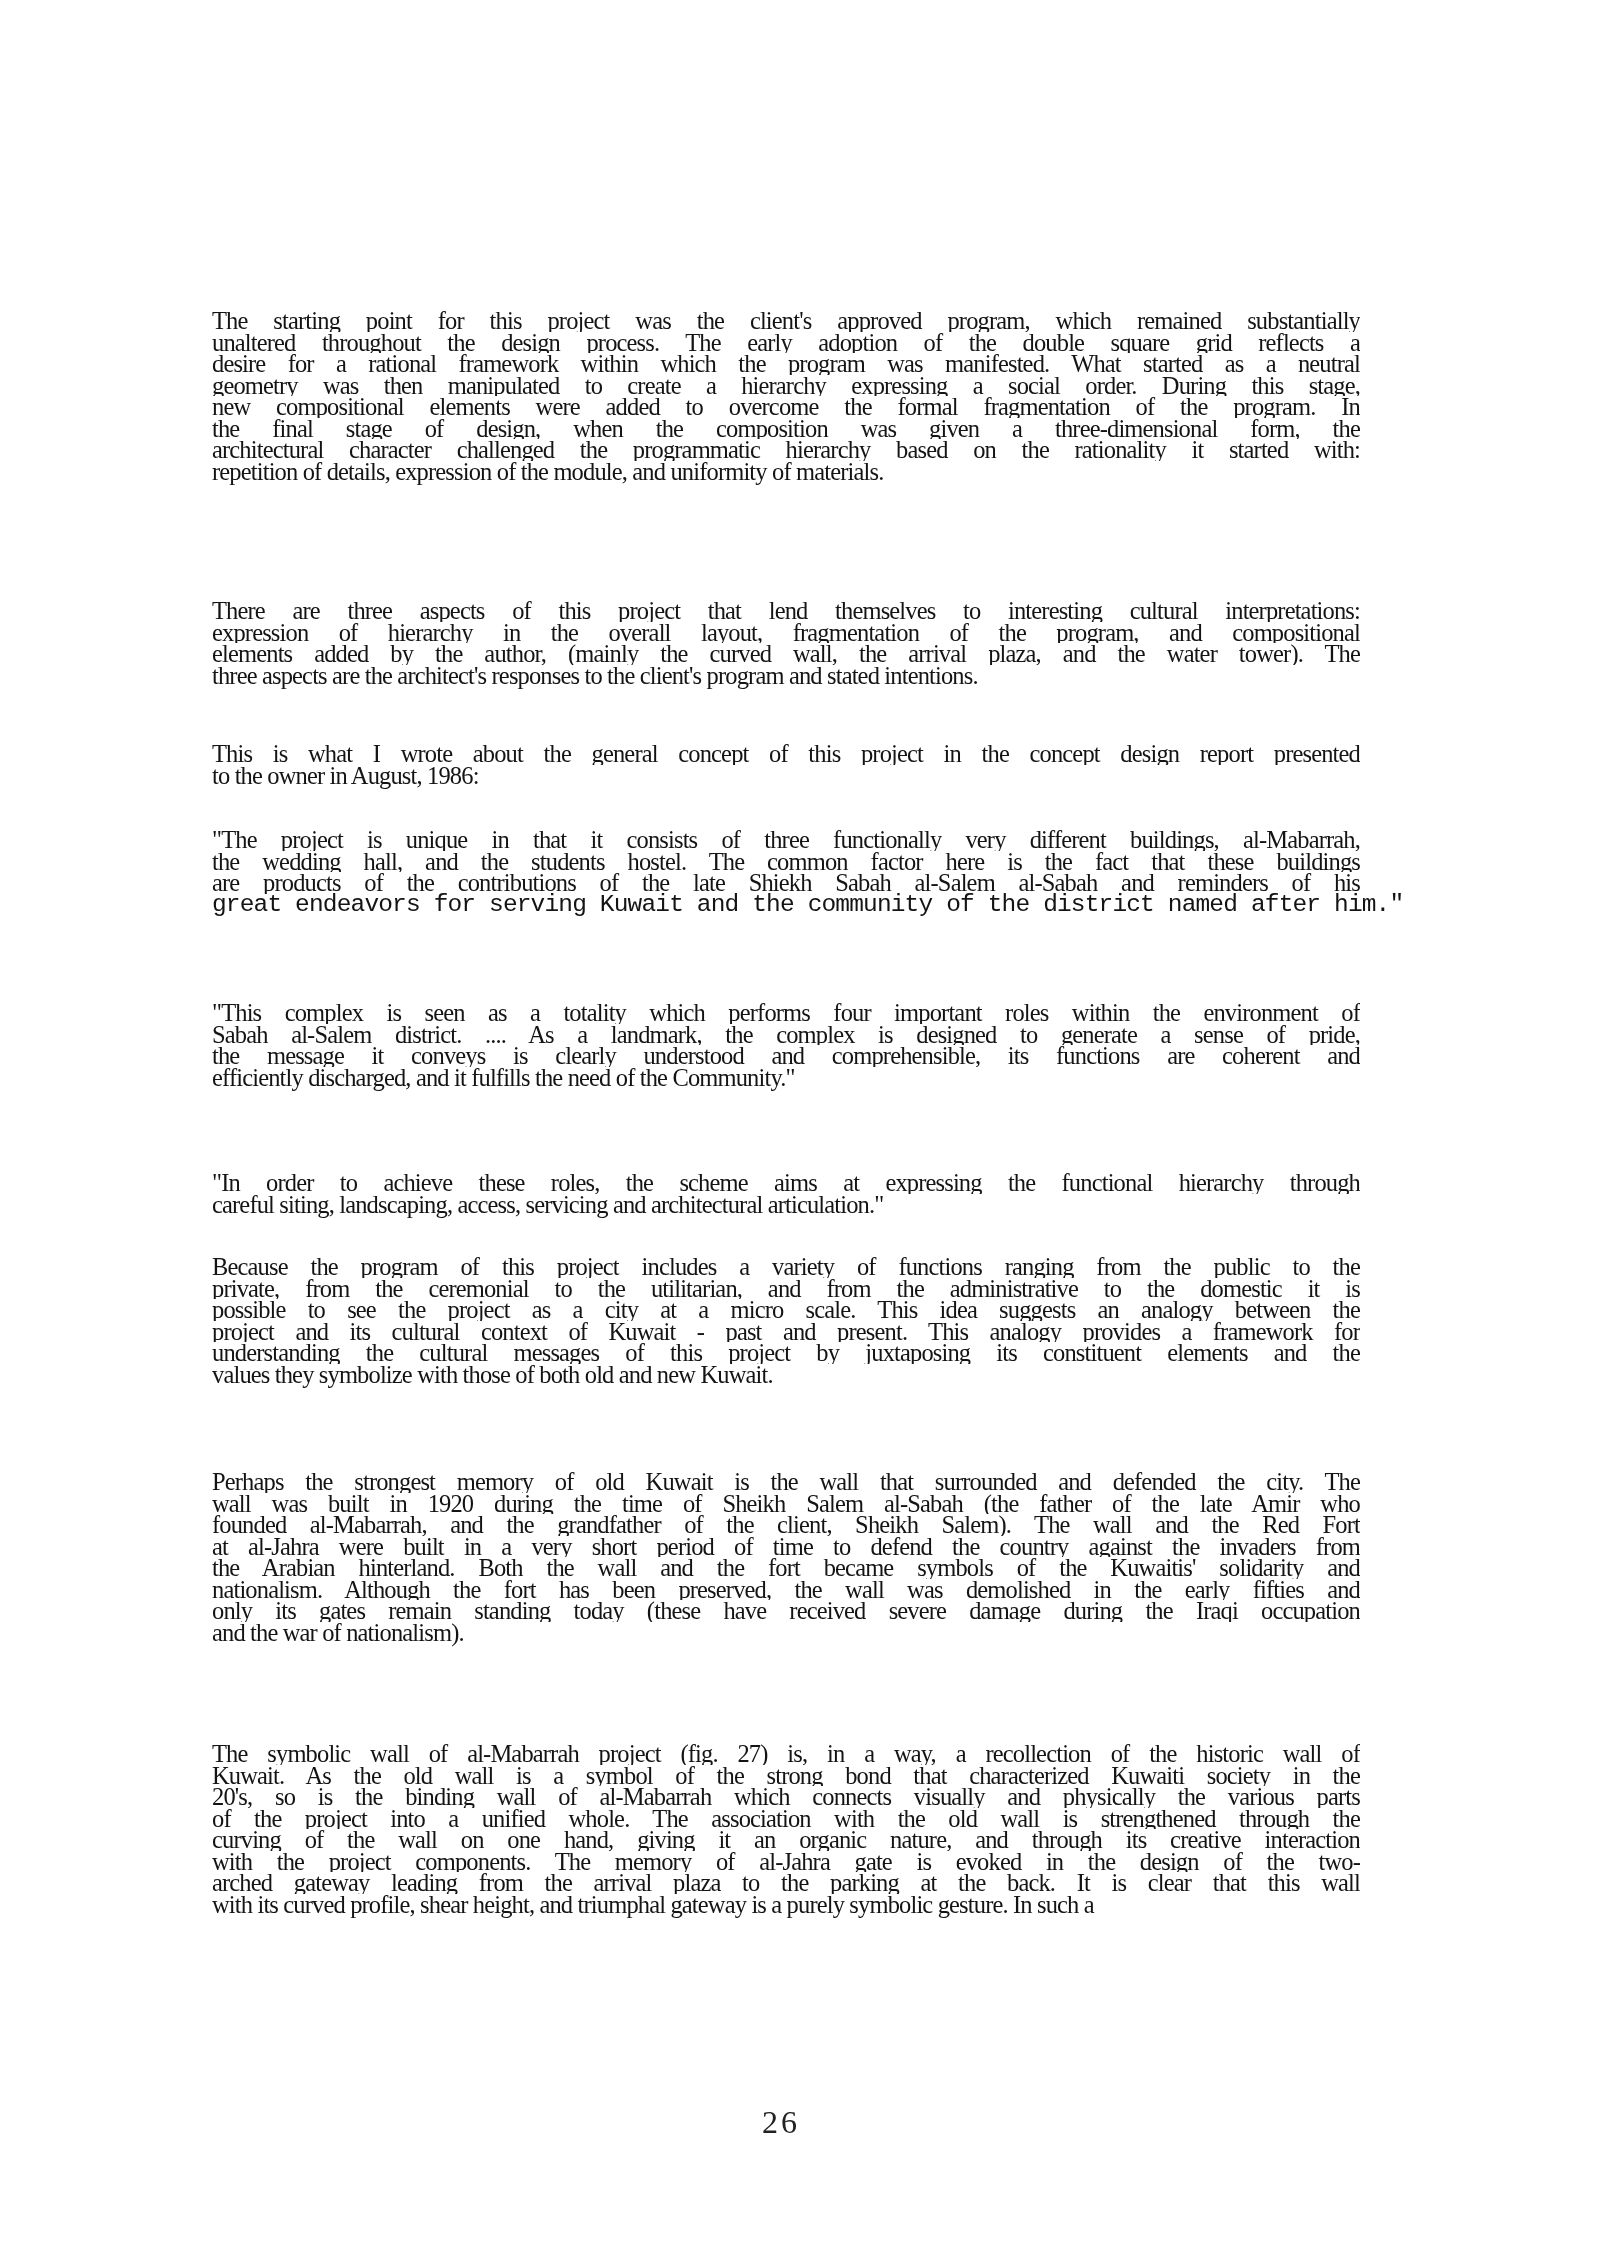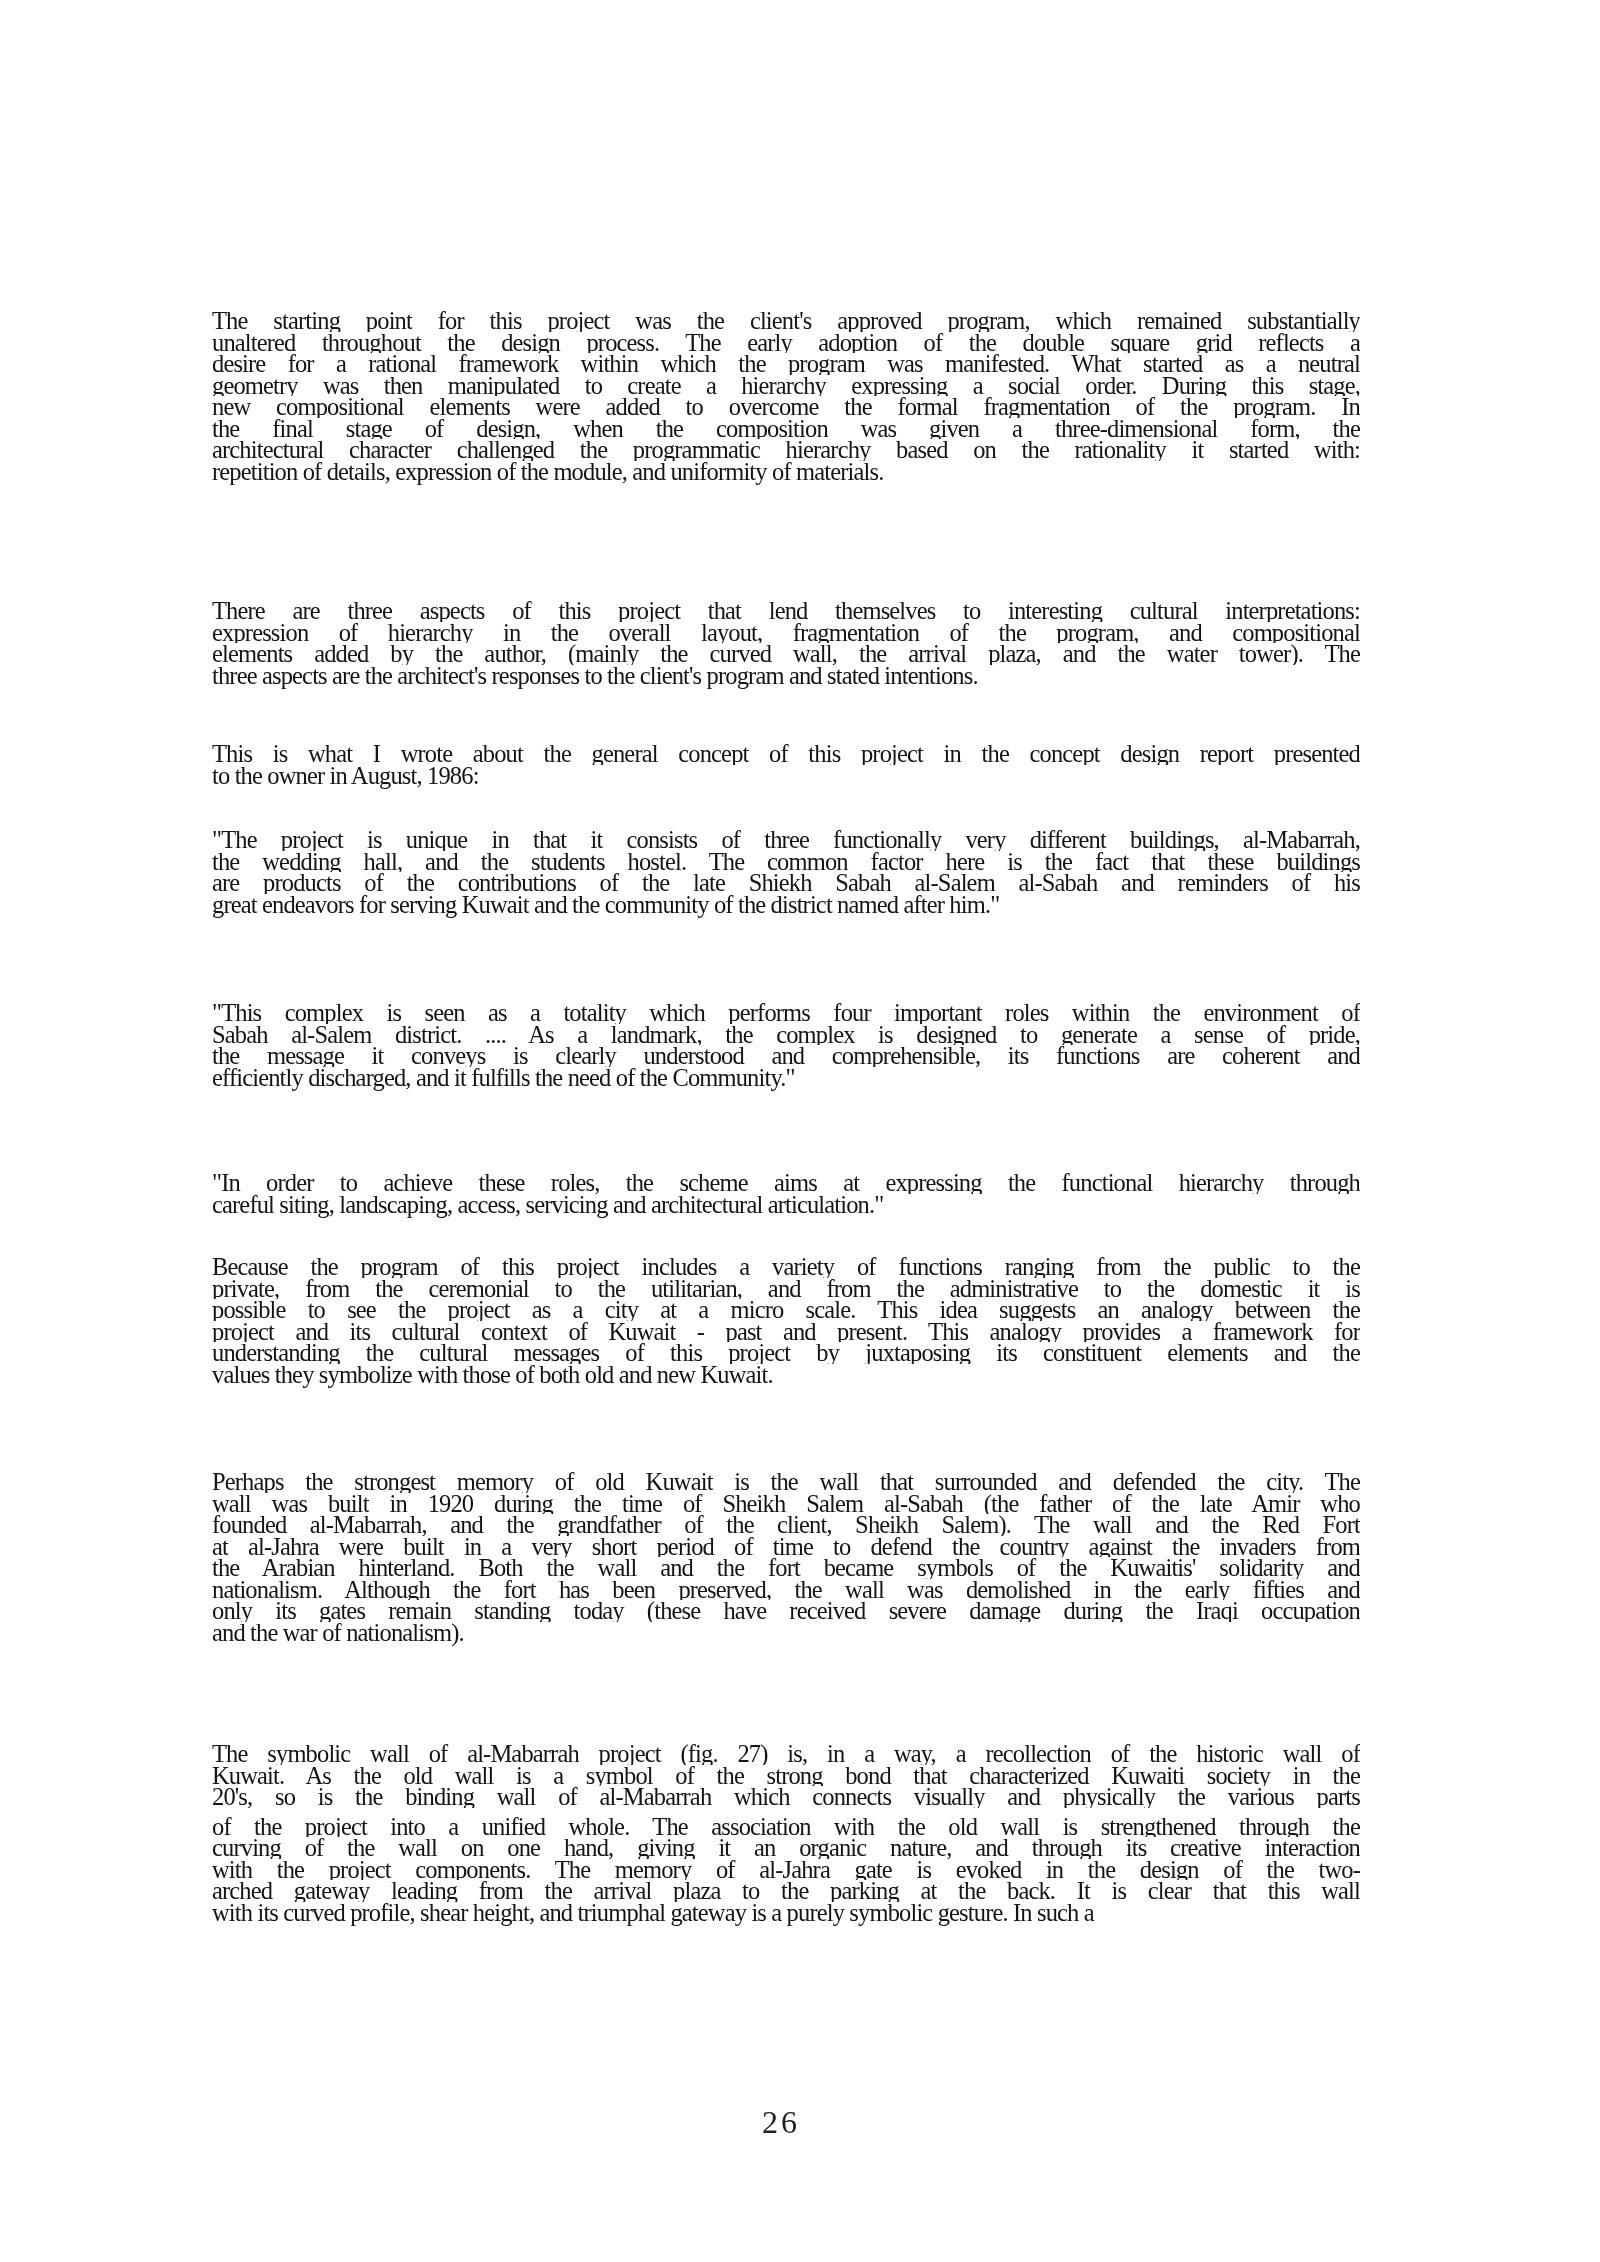--- a/index.html
+++ b/index.html
@@ -45,21 +45,21 @@
       <span class="line" style="white-space: nowrap; display: block; width: 1148px; height: 21.5px; margin-bottom: 0px;">three aspects are the architect's responses to the client's program and stated intentions.</span>
     </div>
   <div class="para" style="top:743px;">
       <span class="line justify" style="white-space: normal; display: block; width: 1148px; height: 21.5px; margin-bottom: 0px;">This is what I wrote about the general concept of this project in the concept design report presented</span>
       <span class="line" style="white-space: nowrap; display: block; width: 1148px; height: 21.5px; margin-bottom: 0px;">to the owner in August, 1986:</span>
     </div>
   <div class="para" style="top:829px;">
       <span class="line justify" style="white-space: normal; display: block; width: 1148px; height: 21.5px; margin-bottom: 0px;">"The project is unique in that it consists of three functionally very different buildings, al-Mabarrah,</span>
       <span class="line justify" style="white-space: normal; display: block; width: 1148px; height: 21.5px; margin-bottom: 0px;">the wedding hall, and the students hostel. The common factor here is the fact that these buildings</span>
       <span class="line justify" style="white-space: normal; display: block; width: 1148px; height: 21.5px; margin-bottom: 0px;">are products of the contributions of the late Shiekh Sabah al-Salem al-Sabah and reminders of his</span>
-      <span class="line" style="white-space: nowrap; display: block; width: 1148px; height: 21.5px; margin-bottom: 0px;">great endeavors for serving Kuwait and the community of the district named after him."</span>
+      <span class="line" style="white-space: nowrap; display: block; width: 1148px; height: 21.5px; margin-bottom: 0px; font-family: Liberation Mono, monospace;">great endeavors for serving Kuwait and the community of the district named after him."</span>
     </div>
   <div class="para" style="top:1002px;">
       <span class="line justify" style="white-space: normal; display: block; width: 1148px; height: 21.5px; margin-bottom: 0px;">"This complex is seen as a totality which performs four important roles within the environment of</span>
       <span class="line justify" style="white-space: normal; display: block; width: 1148px; height: 21.5px; margin-bottom: 0px;">Sabah al-Salem district. .... As a landmark, the complex is designed to generate a sense of pride,</span>
       <span class="line justify" style="white-space: normal; display: block; width: 1148px; height: 21.5px; margin-bottom: 0px;">the message it conveys is clearly understood and comprehensible, its functions are coherent and</span>
       <span class="line" style="white-space: nowrap; display: block; width: 1148px; height: 21.5px; margin-bottom: 0px;">efficiently discharged, and it fulfills the need of the Community."</span>
     </div>
   <div class="para" style="top:1172px;">
       <span class="line justify" style="white-space: normal; display: block; width: 1148px; height: 21.5px; margin-bottom: 0px;">"In order to achieve these roles, the scheme aims at expressing the functional hierarchy through</span>
       <span class="line" style="white-space: nowrap; display: block; width: 1148px; height: 21.5px; margin-bottom: 0px;">careful siting, landscaping, access, servicing and architectural articulation."</span>
@@ -78,21 +78,21 @@
       <span class="line justify" style="white-space: normal; display: block; width: 1148px; height: 21.5px; margin-bottom: 0px;">founded al-Mabarrah, and the grandfather of the client, Sheikh Salem). The wall and the Red Fort</span>
       <span class="line justify" style="white-space: normal; display: block; width: 1148px; height: 21.5px; margin-bottom: 0px;">at al-Jahra were built in a very short period of time to defend the country against the invaders from</span>
       <span class="line justify" style="white-space: normal; display: block; width: 1148px; height: 21.5px; margin-bottom: 0px;">the Arabian hinterland. Both the wall and the fort became symbols of the Kuwaitis' solidarity and</span>
       <span class="line justify" style="white-space: normal; display: block; width: 1148px; height: 21.5px; margin-bottom: 0px;">nationalism. Although the fort has been preserved, the wall was demolished in the early fifties and</span>
       <span class="line justify" style="white-space: normal; display: block; width: 1148px; height: 21.5px; margin-bottom: 0px;">only its gates remain standing today (these have received severe damage during the Iraqi occupation</span>
       <span class="line" style="white-space: nowrap; display: block; width: 1148px; height: 21.5px; margin-bottom: 0px;">and the war of nationalism).</span>
     </div>
   <div class="para" style="top:1743px;">
       <span class="line justify" style="white-space: normal; display: block; width: 1148px; height: 21.5px; margin-bottom: 0px;">The symbolic wall of al-Mabarrah project (fig. 27) is, in a way, a recollection of the historic wall of</span>
       <span class="line justify" style="white-space: normal; display: block; width: 1148px; height: 21.5px; margin-bottom: 0px;">Kuwait. As the old wall is a symbol of the strong bond  that characterized Kuwaiti society in the</span>
-      <span class="line justify" style="white-space: normal; display: block; width: 1148px; height: 21.5px; margin-bottom: 8px;">20's, so is the binding wall of al-Mabarrah which connects visually and physically the various parts</span>
+      <span class="line justify" style="white-space: normal; display: block; width: 1148px; height: 21.5px; margin-bottom: 0px;">20's, so is the binding wall of al-Mabarrah which connects visually and physically the various parts</span>
       <span class="line justify" style="white-space: normal; display: block; width: 1148px; height: 21.5px; margin-bottom: 0px;">of the project into a unified whole. The association with the old wall is strengthened through the</span>
       <span class="line justify" style="white-space: normal; display: block; width: 1148px; height: 21.5px; margin-bottom: 0px;">curving of the wall on one hand, giving it an organic nature, and through its creative interaction</span>
       <span class="line justify" style="white-space: normal; display: block; width: 1148px; height: 21.5px; margin-bottom: 0px;">with the project components. The memory of al-Jahra gate is  evoked in the design of the two-</span>
       <span class="line justify" style="white-space: normal; display: block; width: 1148px; height: 21.5px; margin-bottom: 0px;">arched gateway leading from the arrival plaza to the parking at the back. It is clear that this wall</span>
       <span class="line" style="white-space: nowrap; display: block; width: 1148px; height: 21.5px; margin-bottom: 0px;">with its curved profile, shear height, and triumphal gateway is a purely symbolic gesture. In such a</span>
     </div>
 
   <div class="pagenum">26</div>
 </div>
 

